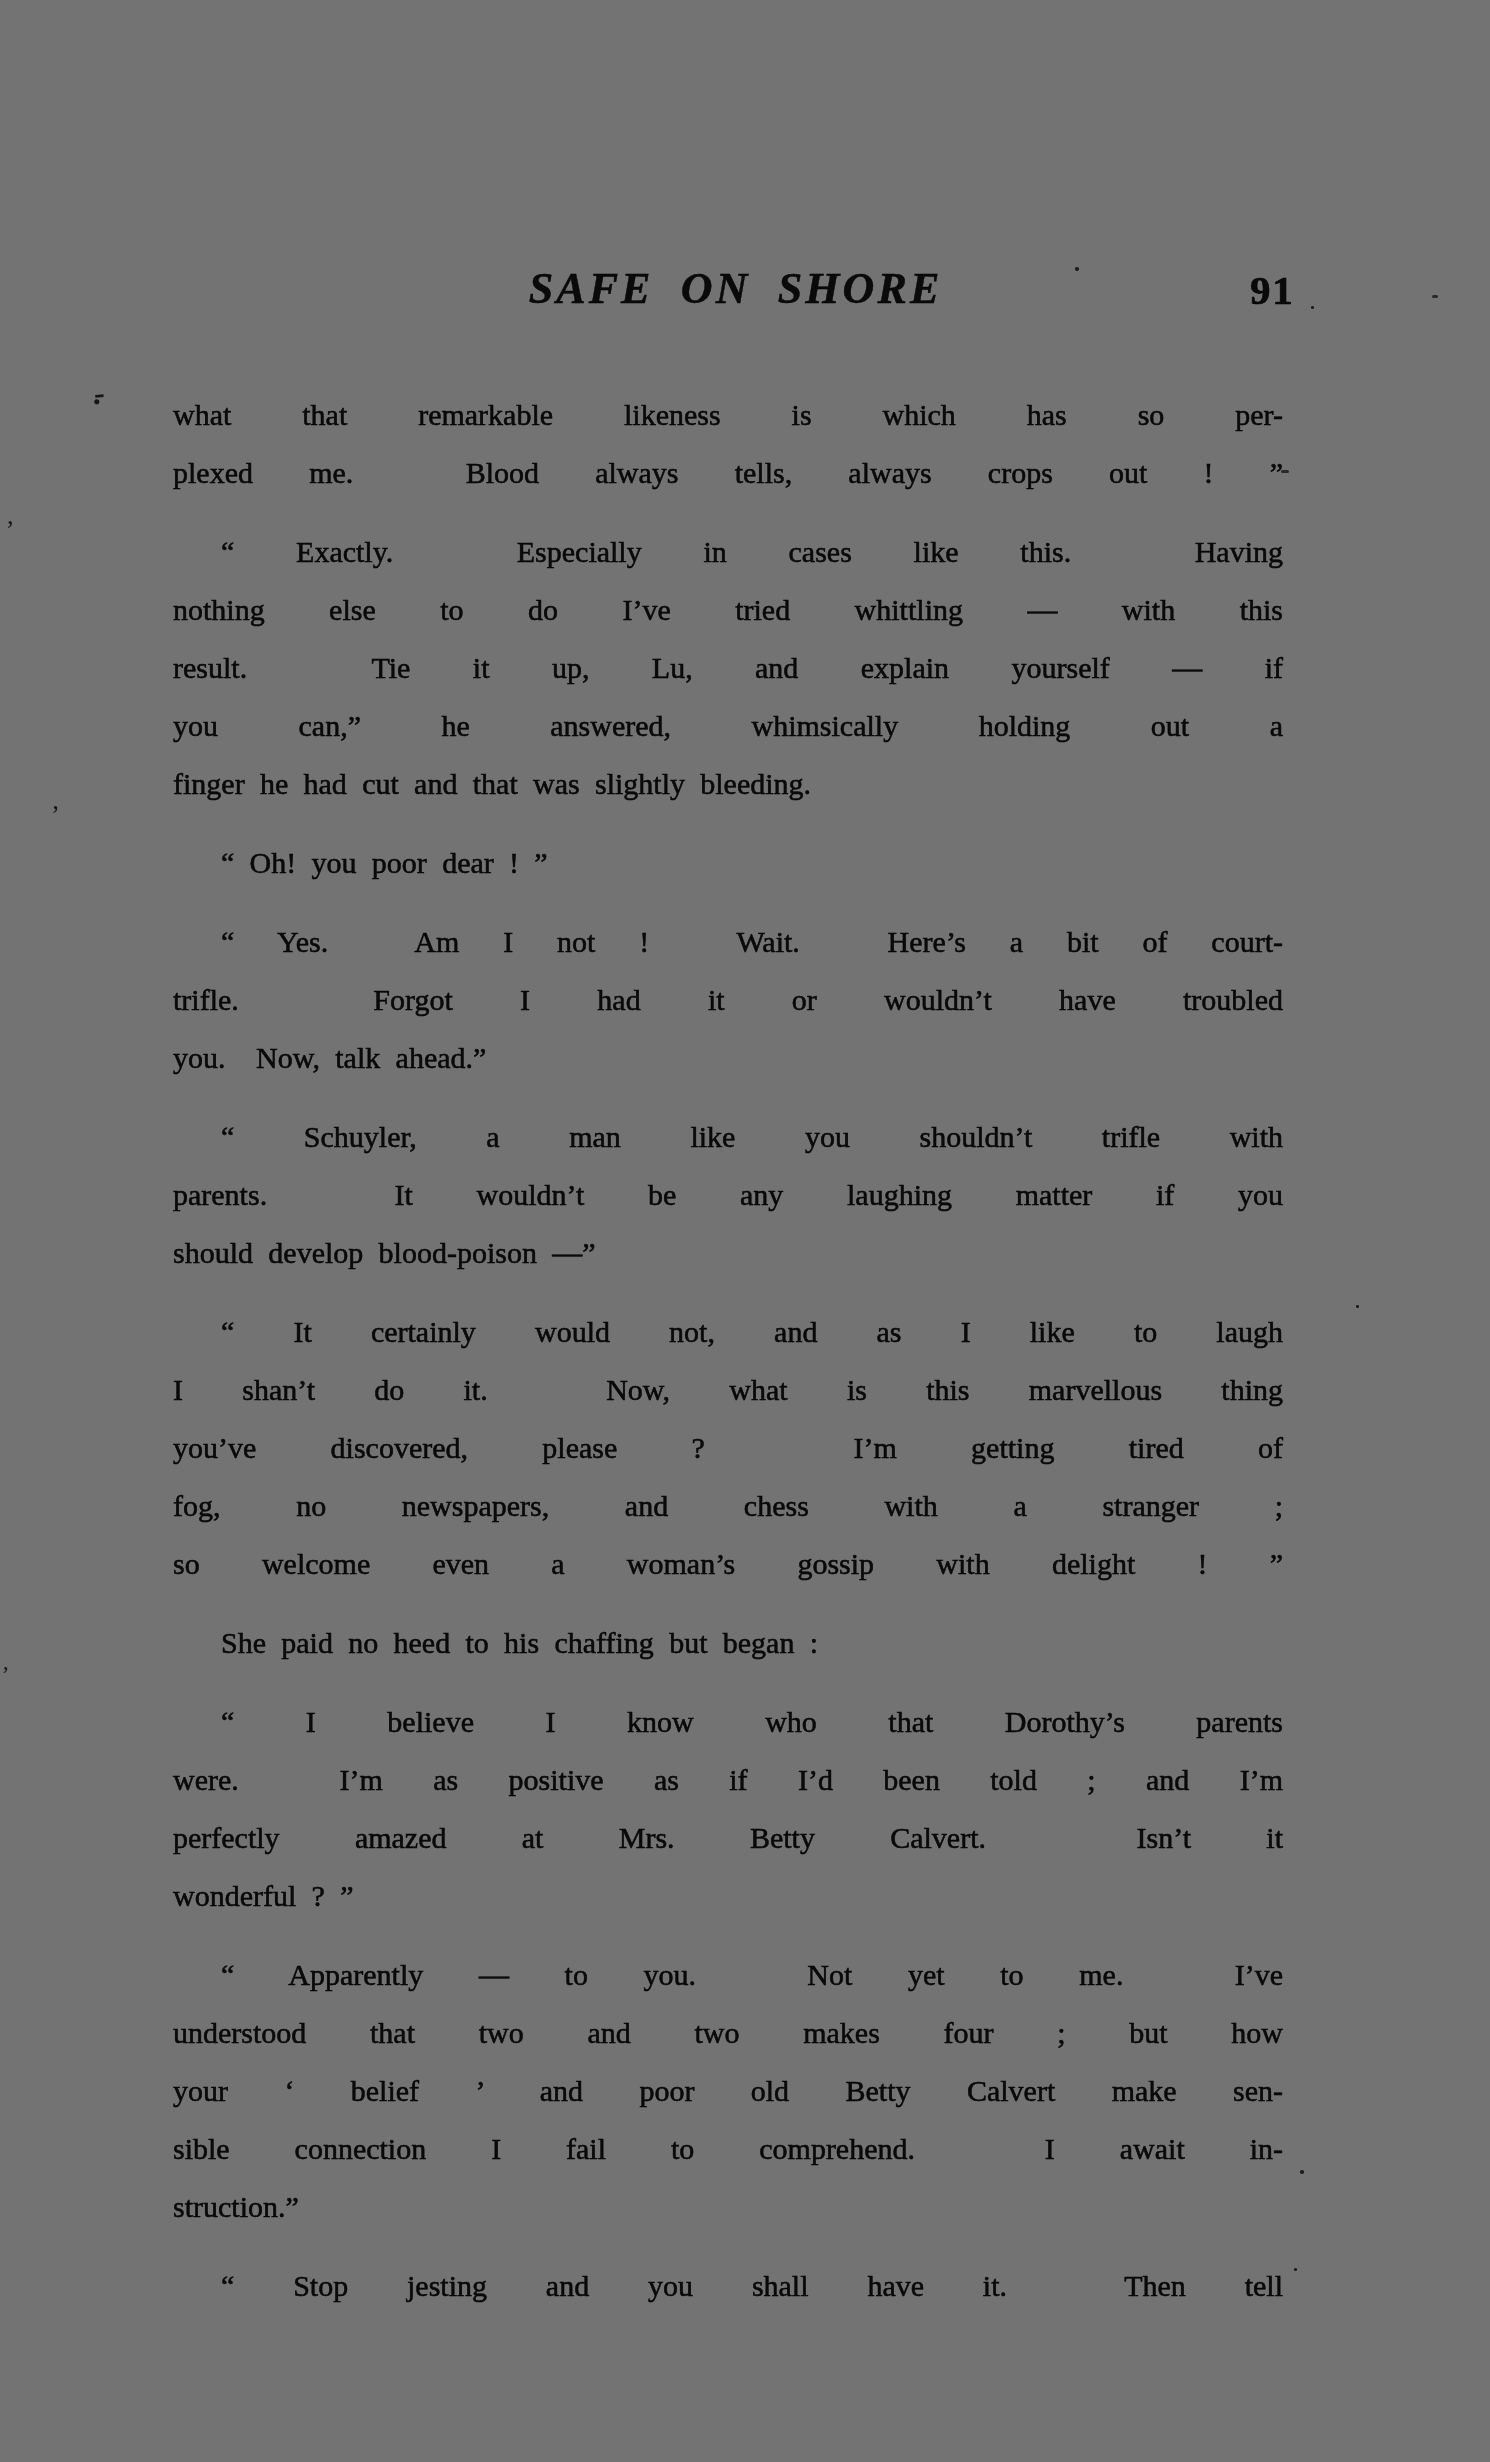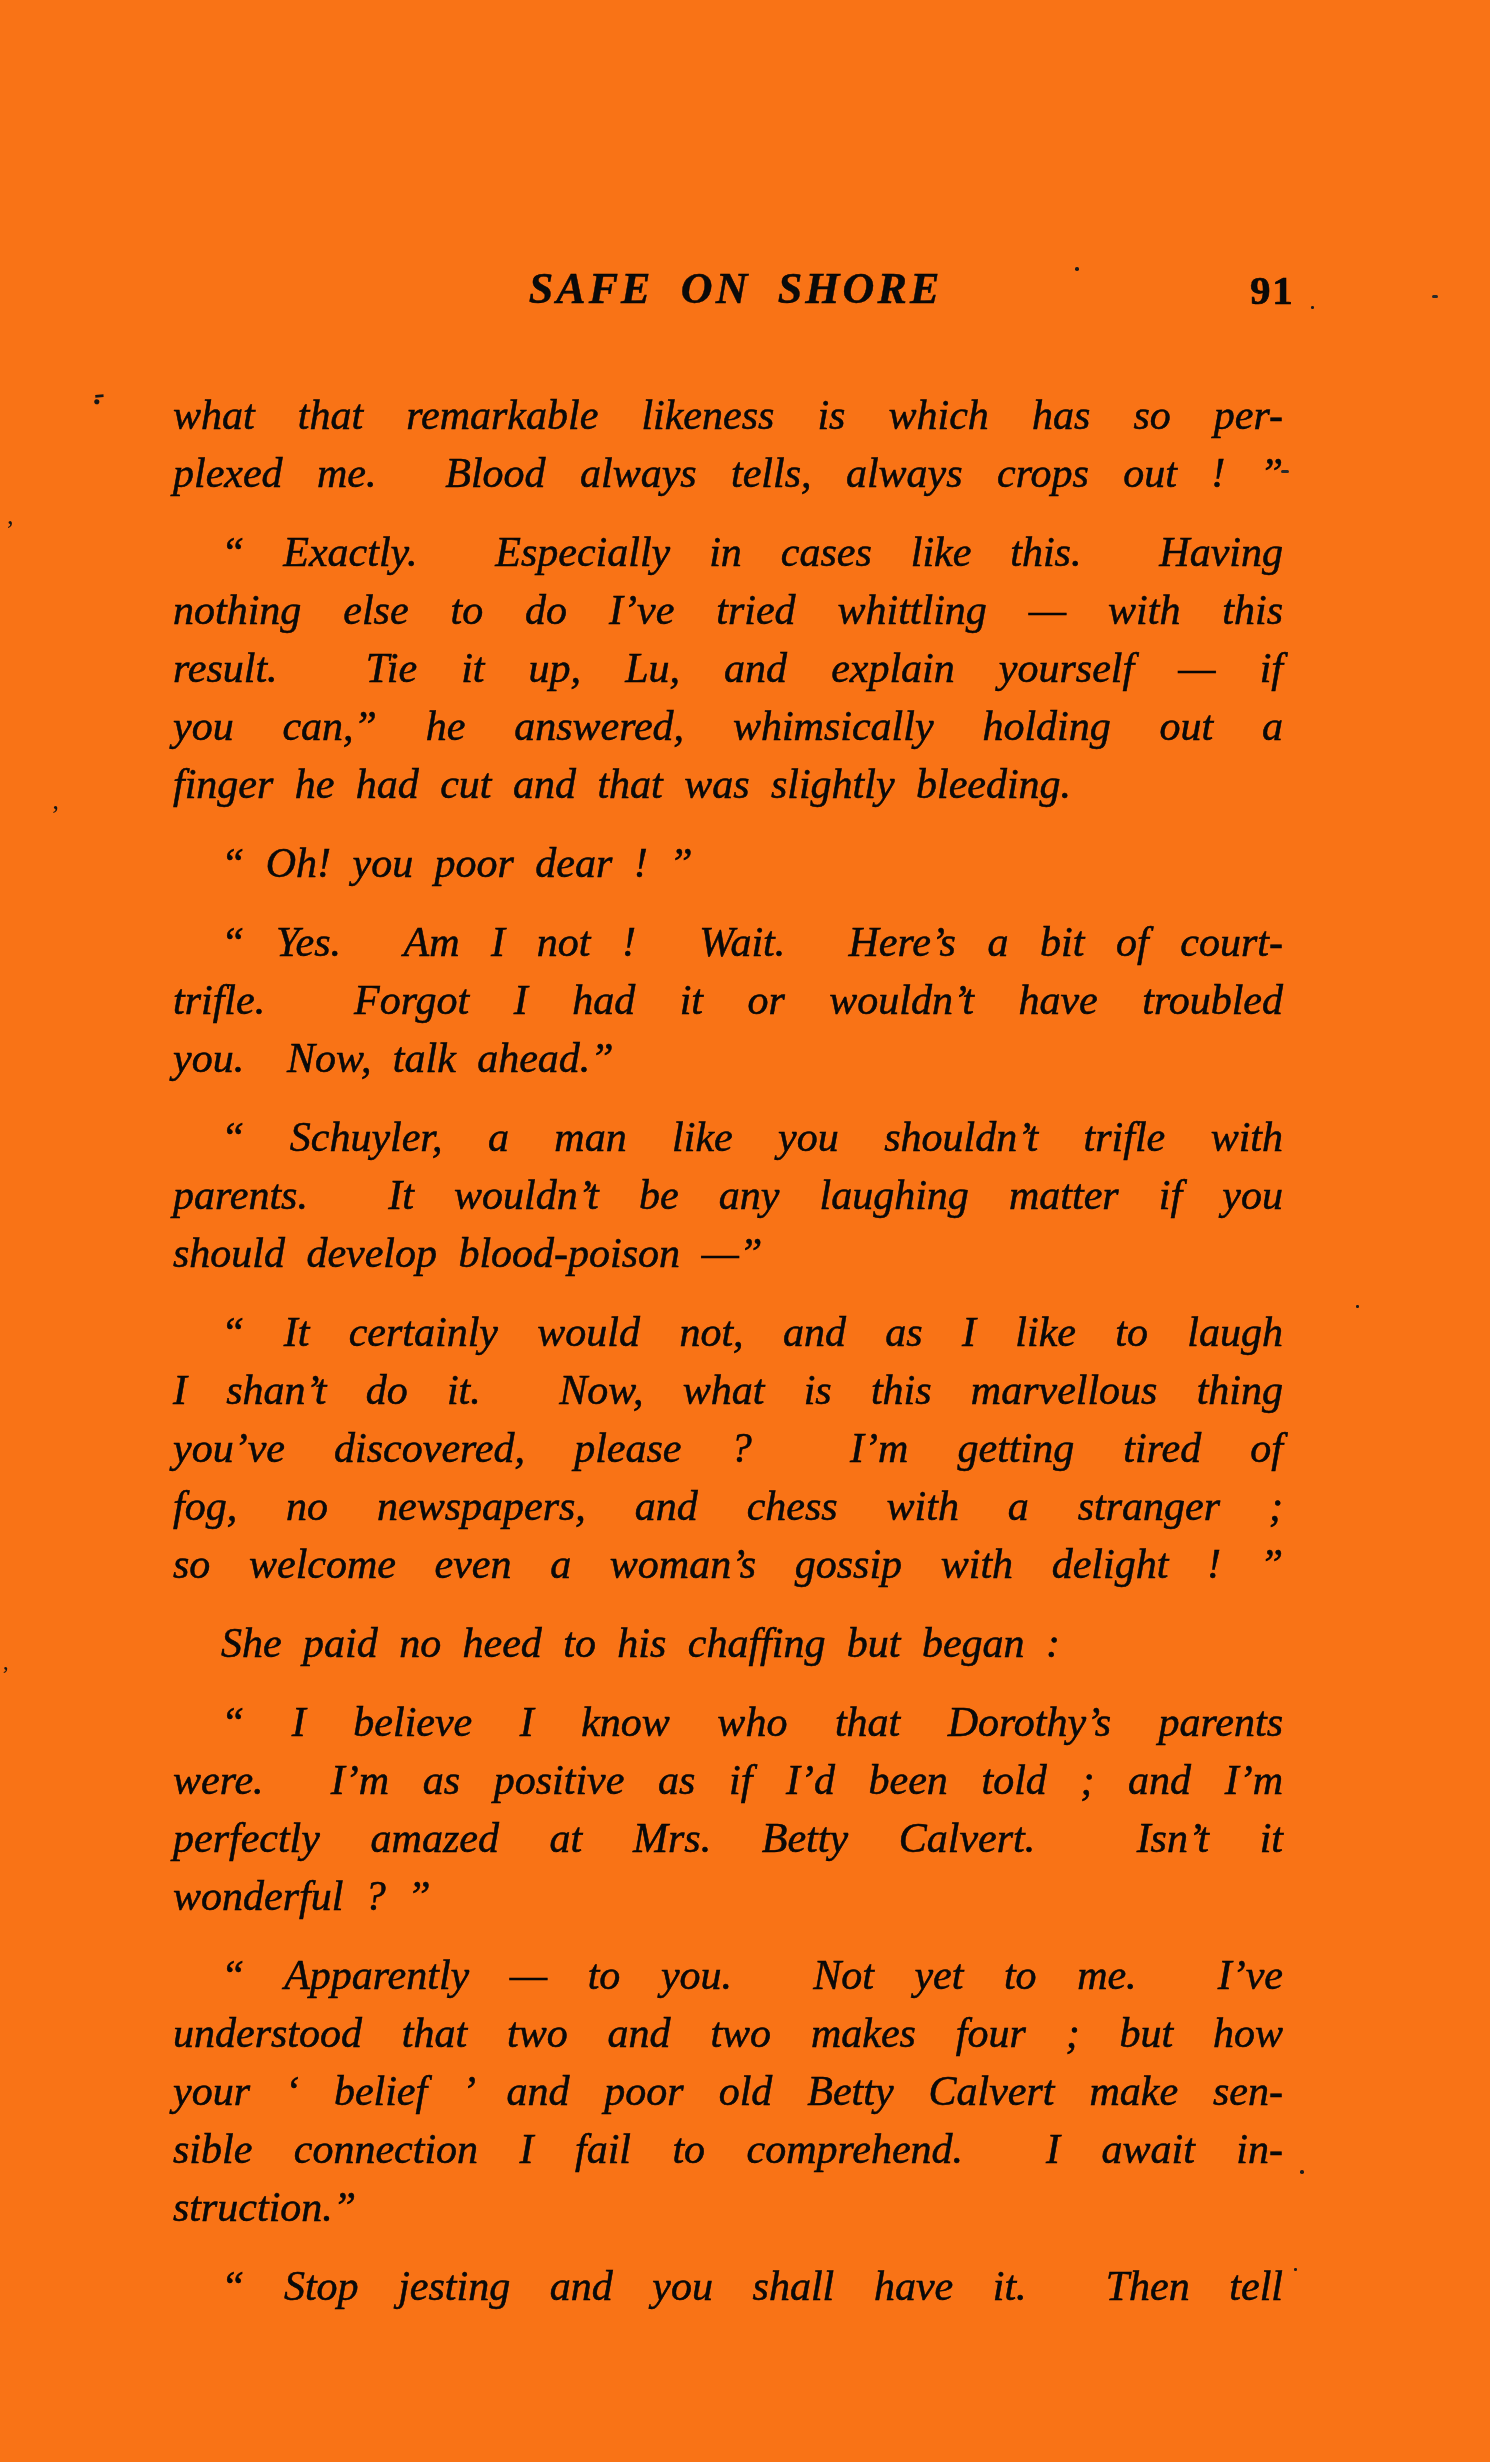--- a/index.html
+++ b/index.html
@@ -12,36 +12,36 @@
     position:absolute;left:0;width:100%;text-align:center;
     font-style:italic;font-weight:700;font-size:44px;line-height:50px;
     letter-spacing:.07em;word-spacing:.3em;-webkit-text-stroke:0.4px #000;
   }
   .pagenum{
     position:absolute;right:3.5px;top:4.4px;font-size:41px;line-height:44px;
     font-weight:700;letter-spacing:1.8px;-webkit-text-stroke:0.6px #000;
   }
   .body-block{position:absolute;left:173px;top:386px;width:1110px;}
   .line{
-    white-space:pre-wrap;font-size:42px;line-height:58px;
-    word-spacing:.26em;font-style:italic;-webkit-text-stroke:0.5px #000;
+    white-space:pre-wrap;font-size:30px;line-height:58px;
+    word-spacing:.26em;-webkit-text-stroke:0.5px #000;
   }
   .line.j{text-align:justify;text-align-last:justify;text-justify:inter-word;word-spacing:.02em;}
   .line.ind{padding-left:48px;margin-top:21px;}
   .artifact{position:absolute;color:#161616;}
   .margin-smudge{font-size:32px;font-weight:700;letter-spacing:-6.2px;transform:rotate(-5deg);}
   .margin-tick{font-size:26.5px;}
   .edge-tick{font-size:23px;}
   .ink-speck{background:#1c1c1c;border-radius:50%;}
   .ink-dash{background:#2a2a2a;border-radius:1.8px;}
 </style>
 </head>
 <body>
 
-<div class="page" style="background: #f97316; color: rgb(10, 10, 10);">
+<div class="page" style="background: #737373; color: rgb(10, 10, 10);">
   <header class="running-header">
     <div class="title">SAFE ON SHORE</div>
     <div class="pagenum">91</div>
   </header>
 
   <main class="body-block">
       <div class="line j">what that remarkable likeness is which has so per-</div>
       <div class="line j">plexed me.  Blood always tells, always crops out ! ”</div>
       <div class="line j ind">“ Exactly.  Especially in cases like this.  Having</div>
       <div class="line j">nothing else to do I’ve tried whittling — with this</div>

